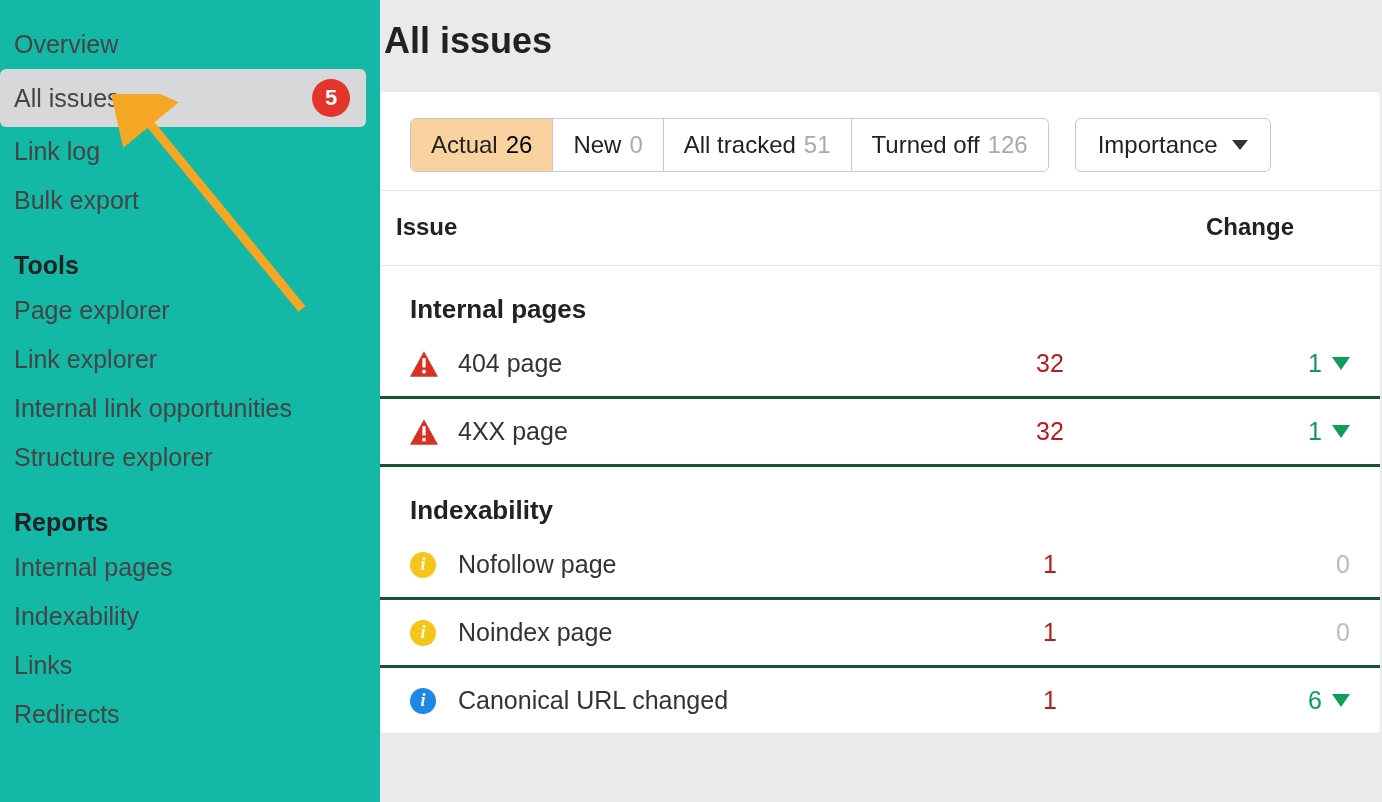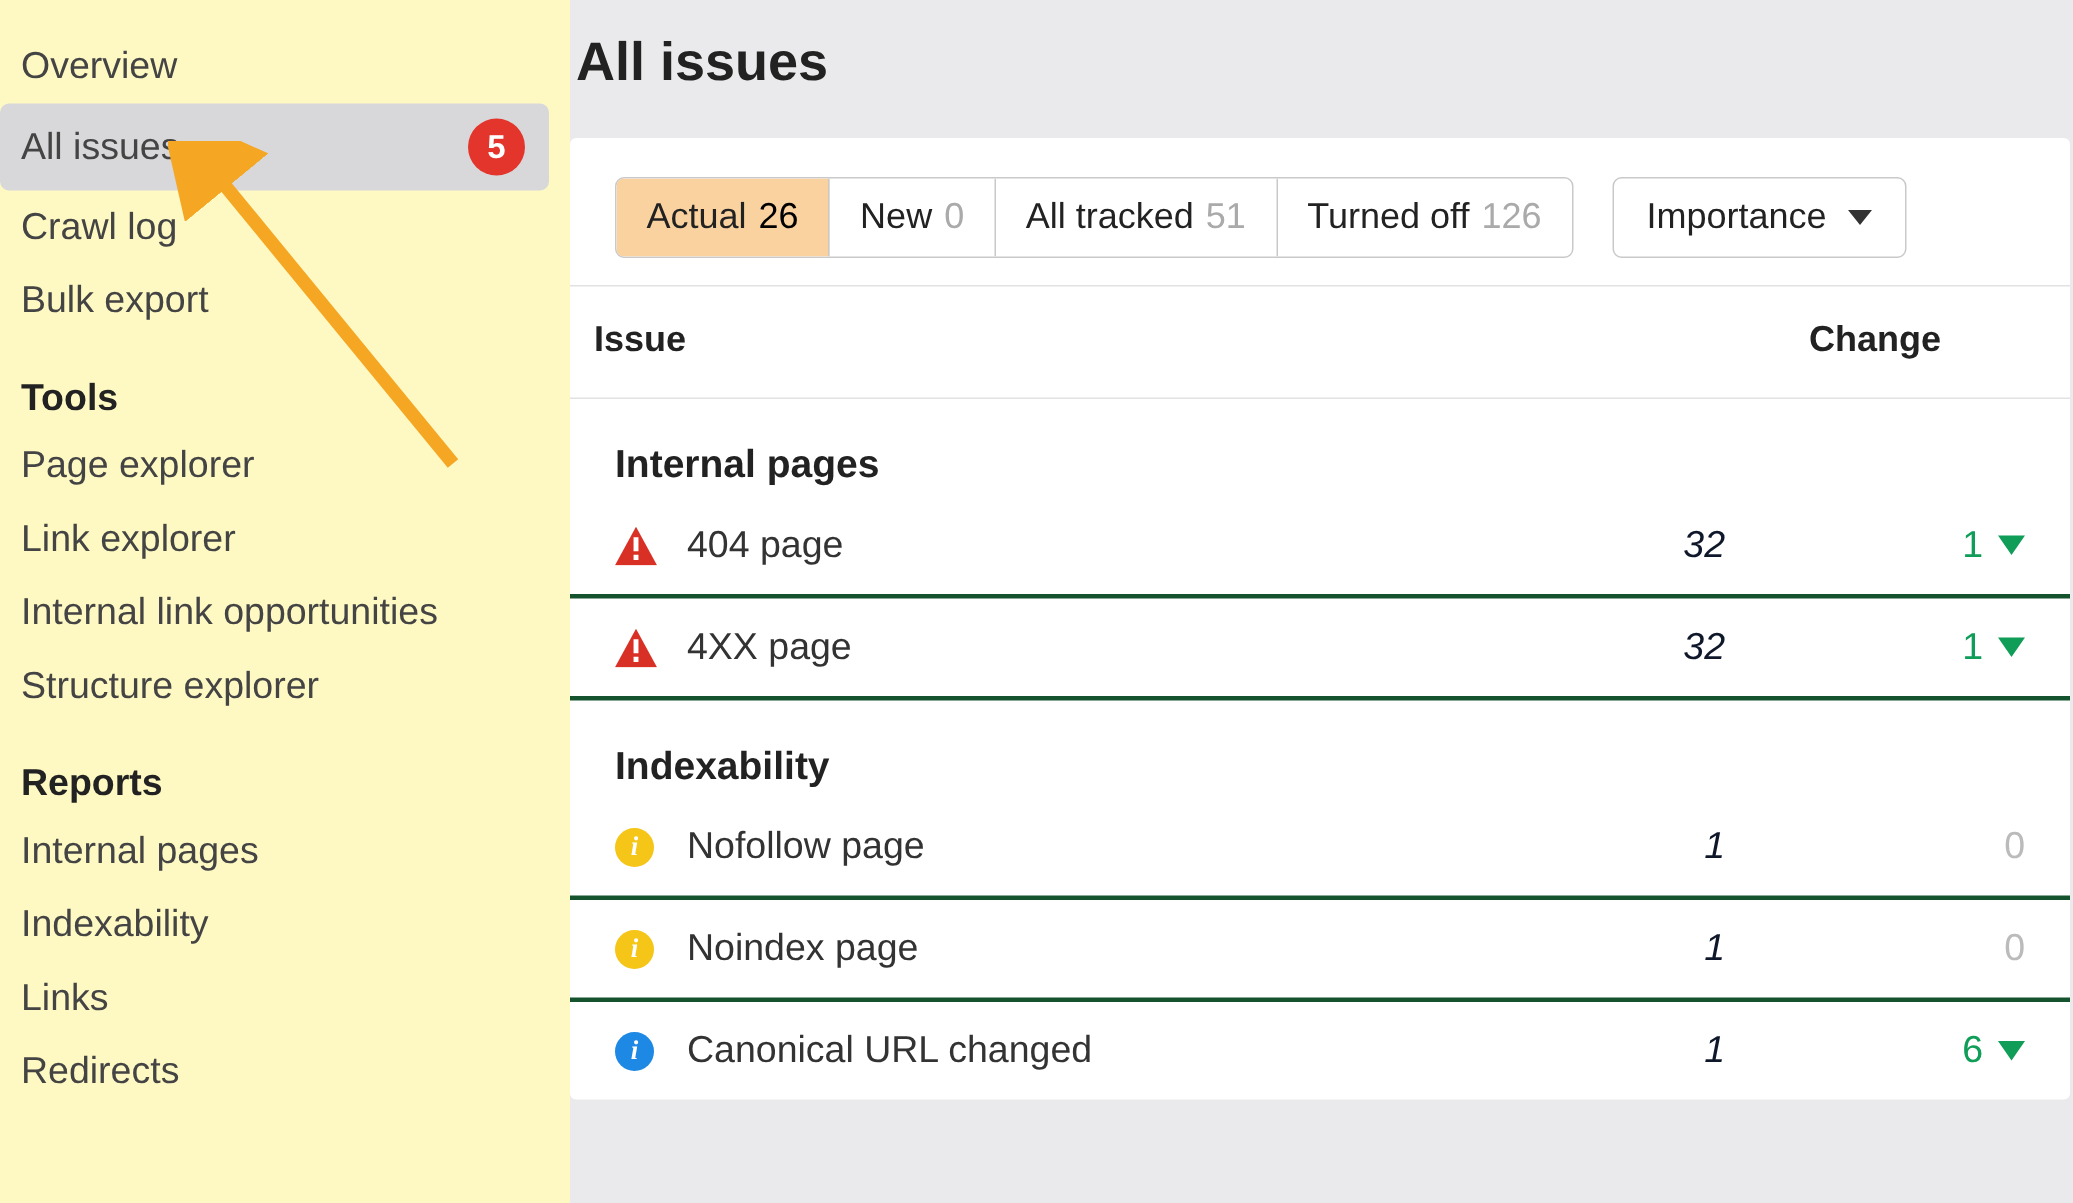--- a/index.html
+++ b/index.html
@@ -8,21 +8,21 @@
       background: #eaeaec;
       color: #222;
       font-size: 24px;
       width: 1382px;
       height: 802px;
       overflow: hidden;
       display: flex;
     }
     .sidebar {
       width: 380px;
-      background: #fef9c3;
+      background: #14b8a6;
       padding-top: 20px;
       flex-shrink: 0;
     }
     .side-item {
       display: flex;
       align-items: center;
       justify-content: space-between;
       padding: 10px 16px 10px 14px;
       color: #444;
       cursor: pointer;
@@ -127,21 +127,21 @@
     .row {
       display: flex;
       align-items: center;
       padding: 18px 30px;
       border-bottom: 3px solid #14532d;
       font-size: 25px;
     }
     .row:last-child { border-bottom: none; }
     .icon-cell { width: 48px; display: flex; align-items: center; }
     .name-cell { flex: 1; color: #333; }
-    .crawled-cell { width: 200px; text-align: right; color: #0f172a; font-style: italic; }
+    .crawled-cell { width: 200px; text-align: center; color: #b91c1c; }
     .change-cell { width: 200px; text-align: right; display: flex; justify-content: flex-end; align-items: center; gap: 10px; }
     .chg-green { color: #0f9d58; }
     .chg-muted { color: #bbb; }
     .tri-down-green {
       width: 0; height: 0;
       border-left: 9px solid transparent;
       border-right: 9px solid transparent;
       border-top: 13px solid #0f9d58;
     }
     .warn-triangle { width: 28px; height: 26px; }
@@ -165,21 +165,21 @@
 
 <div class="sidebar">
   <div class="side-item">
     <span>Overview</span>
   </div>
   <div class="side-item active">
     <span>All issues</span>
     <span class="badge">5</span>
   </div>
   <div class="side-item">
-    <span>Crawl log</span>
+    <span>Link log</span>
   </div>
   <div class="side-item">
     <span>Bulk export</span>
   </div>
 
   <div class="side-header">Tools</div>
   <div class="side-item">
       <span>Page explorer</span>
     </div>
   <div class="side-item">

